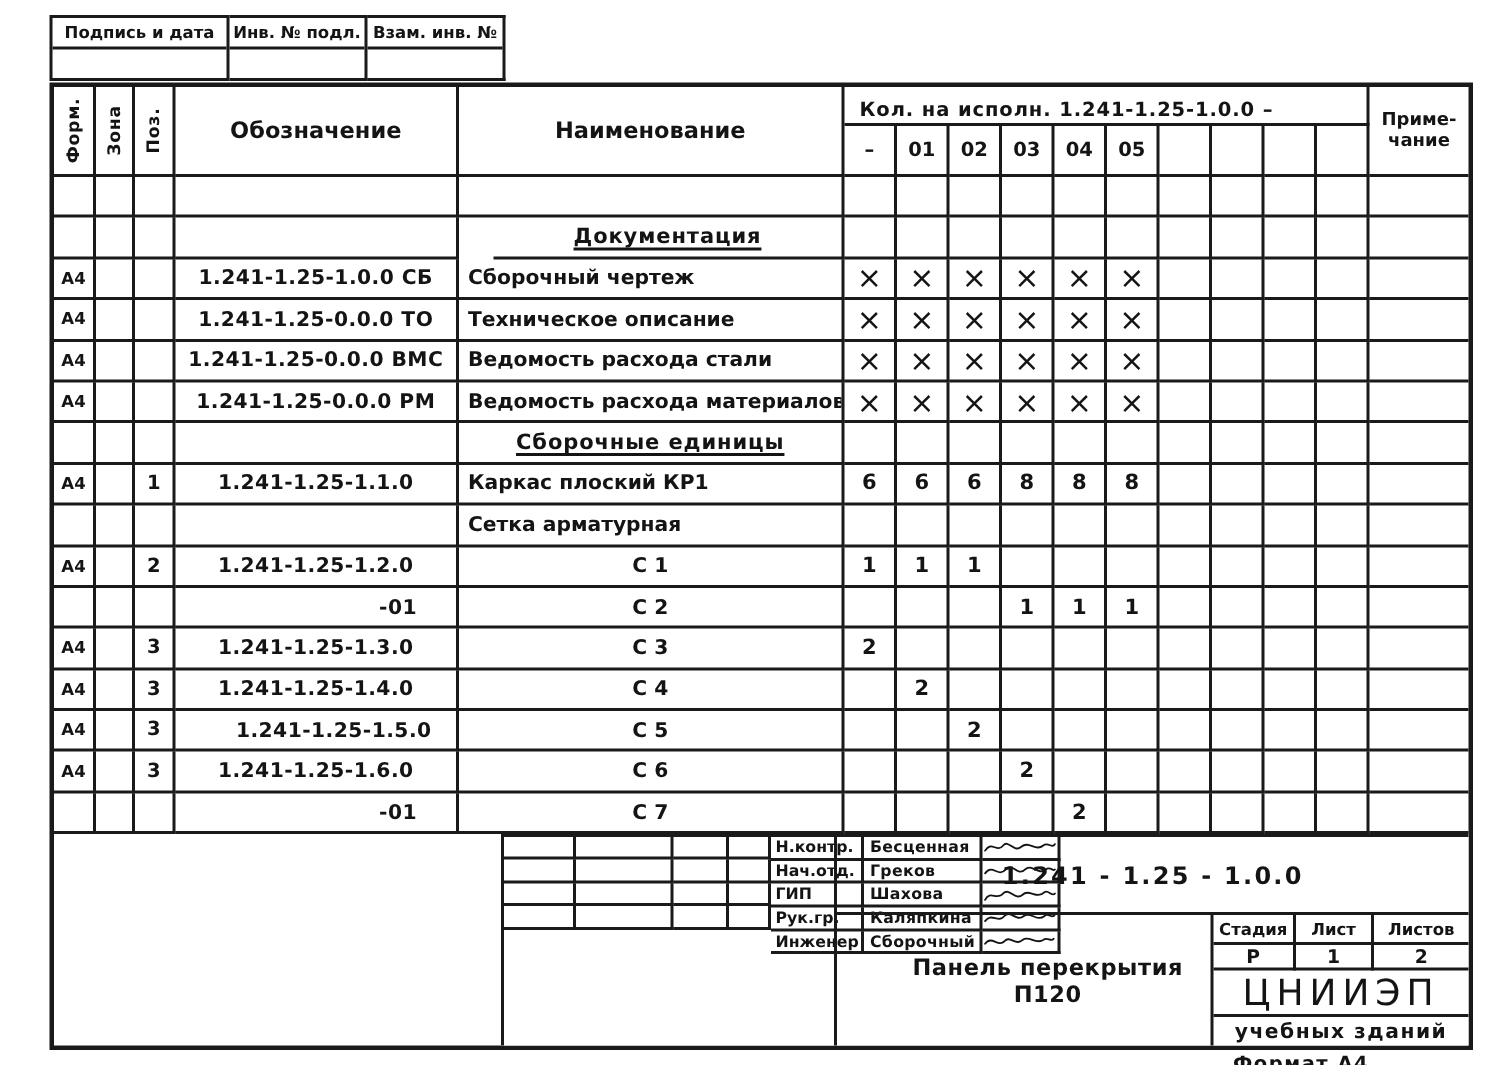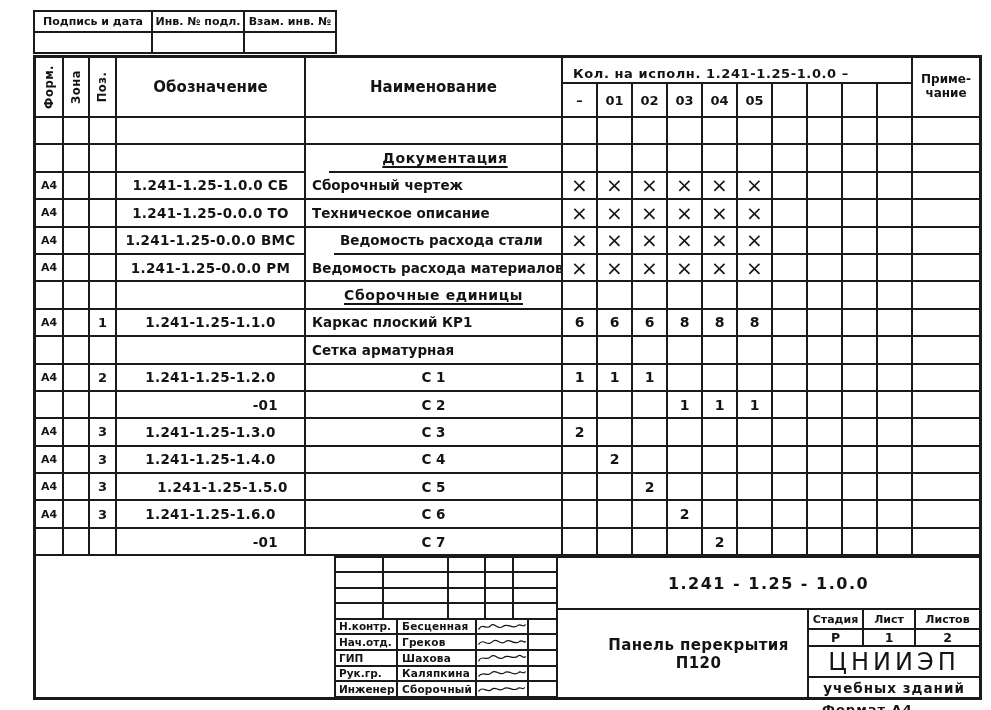--- a/index.html
+++ b/index.html
@@ -52,21 +52,21 @@
   .c-name.left{justify-content:flex-start;padding-left:6px;}
   .c-name.section{text-decoration:underline;text-underline-offset:3px;
     text-decoration-thickness:2px;font-size:14px;letter-spacing:.6px;}
   .c-qty{font-size:14px;}
   .c-qty.x{font-size:20px;font-weight:400;line-height:1;}
 
   
   .tblock{position:absolute;right:0;bottom:0;width:645px;height:141px;
     border-top:2px solid var(--line);border-left:2px solid var(--line);
     display:flex;background:var(--paper);}
-  .tb-left{width:220px;display:flex;flex-direction:column;}
+  .tb-left{width:220px;display:flex;}
   .tb-rev{display:grid;grid-template-columns:48px 65px 37px 28px 1fr;
     grid-template-rows:repeat(4,15.4px);}
   .tb-appr{display:grid;grid-template-columns:62px 79px 52px 1fr;
     grid-template-rows:repeat(5,15.7px);flex:1;}
   .tb-left .cell{font-size:10.5px;}
   .ap-role{justify-content:flex-start;padding-left:3px;font-size:10.5px;}
   .ap-name{justify-content:flex-start;padding-left:4px;font-size:11px;letter-spacing:.2px;}
   .ap-sig{overflow:visible;}
   .tb-right{flex:1;display:flex;flex-direction:column;border-left:2px solid var(--line);}
   .tb-doc{height:52px;border-bottom:2px solid var(--line);
@@ -197,21 +197,21 @@
       <div class="cell c-qty x" style="grid-area: 6 / 11;">×</div>
       <div class="cell c-qty" style="grid-area: 6 / 12;"></div>
       <div class="cell c-qty" style="grid-area: 6 / 13;"></div>
       <div class="cell c-qty" style="grid-area: 6 / 14;"></div>
       <div class="cell c-qty" style="grid-area: 6 / 15;"></div>
       <div class="cell c-note last" style="grid-area: 6 / 16;"></div>
       <div class="cell c-form" style="grid-area: 7 / 1;">А4</div>
       <div class="cell c-zona" style="grid-area: 7 / 2;"></div>
       <div class="cell c-poz" style="grid-area: 7 / 3;"></div>
       <div class="cell c-des" style="grid-area: 7 / 4;">1.241-1.25-0.0.0 ВМС</div>
-      <div class="cell c-name left" style="grid-area: 7 / 5; margin-left: 28px;">Ведомость расхода стали</div>
+      <div class="cell c-name left" style="grid-area: 7 / 5;">Ведомость расхода стали</div>
       <div class="cell c-qty x" style="grid-area: 7 / 6;">×</div>
       <div class="cell c-qty x" style="grid-area: 7 / 7;">×</div>
       <div class="cell c-qty x" style="grid-area: 7 / 8;">×</div>
       <div class="cell c-qty x" style="grid-area: 7 / 9;">×</div>
       <div class="cell c-qty x" style="grid-area: 7 / 10;">×</div>
       <div class="cell c-qty x" style="grid-area: 7 / 11;">×</div>
       <div class="cell c-qty" style="grid-area: 7 / 12;"></div>
       <div class="cell c-qty" style="grid-area: 7 / 13;"></div>
       <div class="cell c-qty" style="grid-area: 7 / 14;"></div>
       <div class="cell c-qty" style="grid-area: 7 / 15;"></div>

